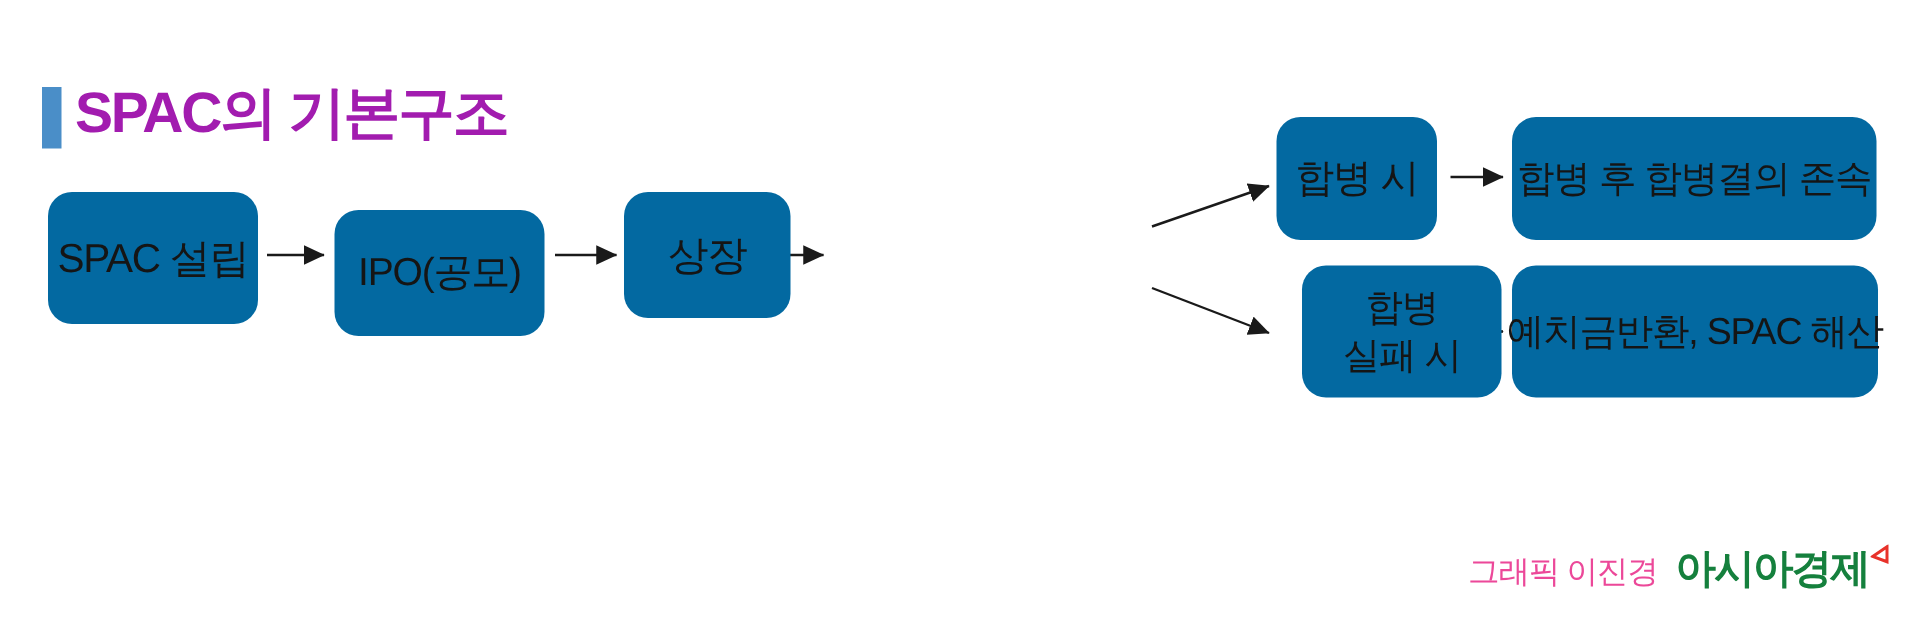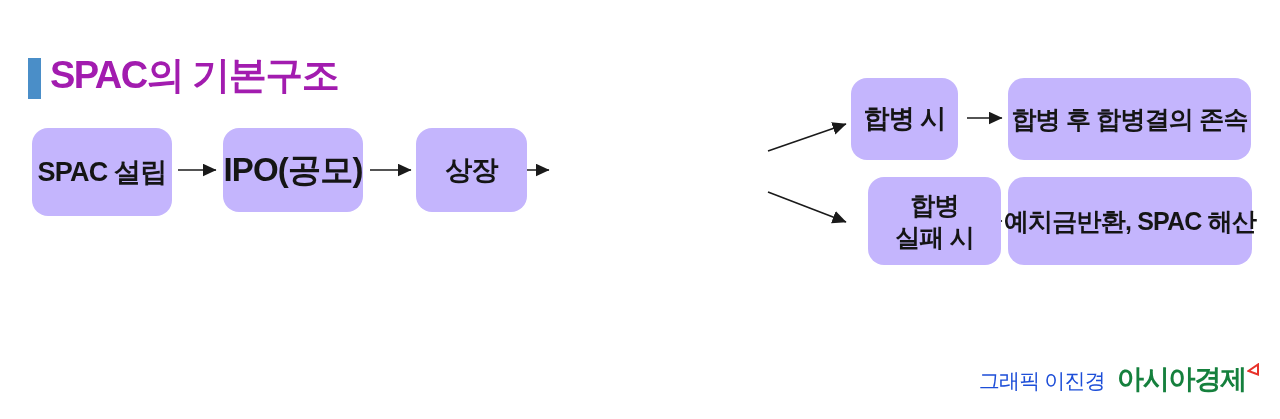--- a/index.html
+++ b/index.html
@@ -26,35 +26,35 @@
     font-size: 38px;
     font-weight: 800;
     letter-spacing: -1.5px;
     color: #a21caf;
     white-space: nowrap;
   }
 
   
   .box {
     position: absolute;
-    background: #c4b5fd;
+    background: #0369a1;
     border-radius: 16px;
     display: flex;
     flex-direction: column;
     align-items: center;
     justify-content: center;
-    font-weight: 700;
+    font-weight: 400;
     color: #151515;
     text-align: center;
     letter-spacing: -0.8px;
     line-height: 1.2;
     white-space: nowrap;
   }
   .box-setup    { left: 32px;  top: 128px; width: 140px; height: 88px; font-size: 27px; }
-  .box-ipo      { left: 223px; top: 128px; width: 140px; height: 84px; font-size: 33px; }
+  .box-ipo      { left: 223px; top: 140px; width: 140px; height: 84px; font-size: 26px; }
   .box-listing  { left: 416px; top: 128px; width: 111px;  height: 84px; font-size: 27px; }
   .box-search   { left: 557px; top: 128px; width: 207px; height: 84px; font-size: 24px;
                   align-items: flex-start; padding-left: 18px; box-sizing: border-box;
                   text-align: left; line-height: 1.28; }
   .box-merge    { left: 851px; top: 78px;  width: 107px; height: 82px; font-size: 26px; }
   .box-survive  { left: 1008px; top: 78px; width: 243px; height: 82px; font-size: 25px; }
   .box-fail     { left: 868px; top: 177px; width: 133px; height: 88px; font-size: 25px; line-height: 1.3; }
   .box-dissolve { left: 1008px; top: 177px; width: 244px; height: 88px; font-size: 25px; }
 
   
@@ -70,21 +70,21 @@
   .credit {
     position: absolute;
     right: 20px; top: 361px;
     display: flex;
     align-items: baseline;
     white-space: nowrap;
   }
   .credit-text {
     font-size: 21px;
     font-weight: 500;
-    color: #1d4ed8;
+    color: #ec4899;
     letter-spacing: -0.8px;
     margin-right: 12px;
   }
   .brand {
     font-size: 27px;
     font-weight: 700;
     color: #15803d;
     letter-spacing: -1.2px;
   }
   .brand-mark {

